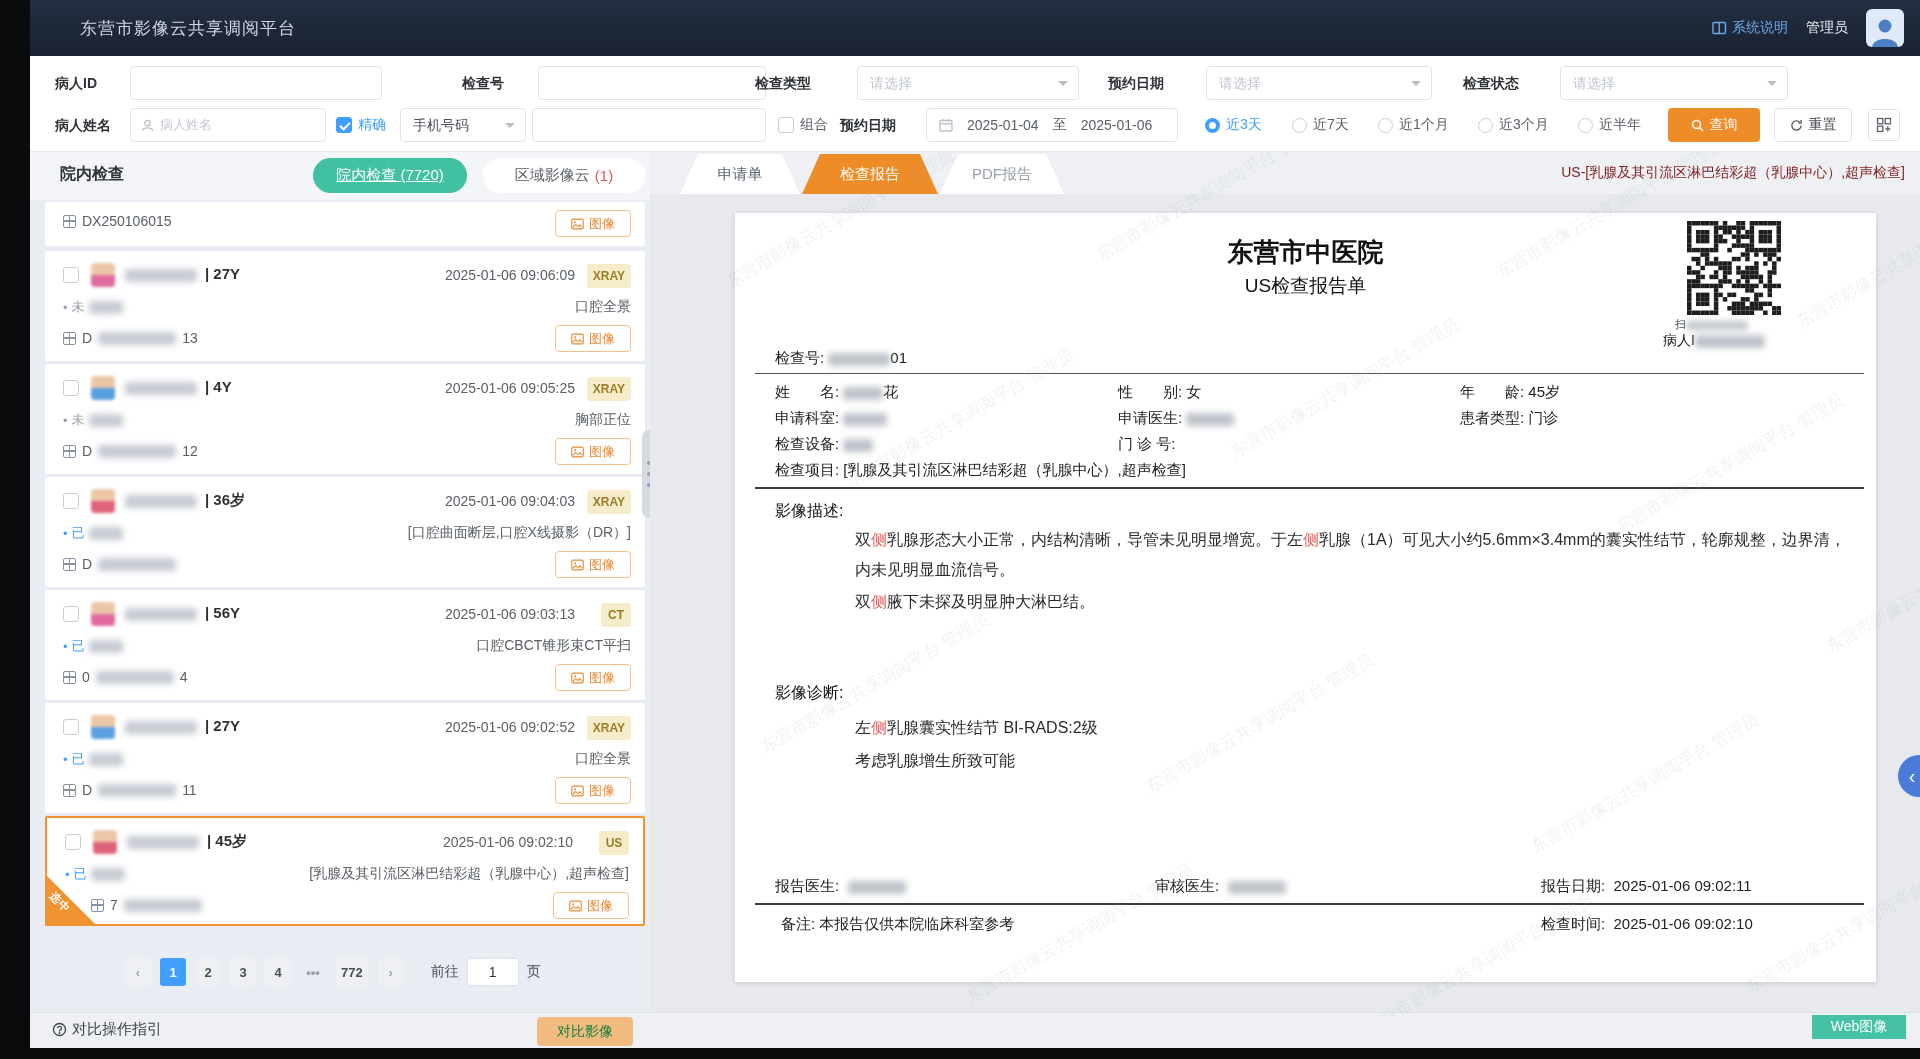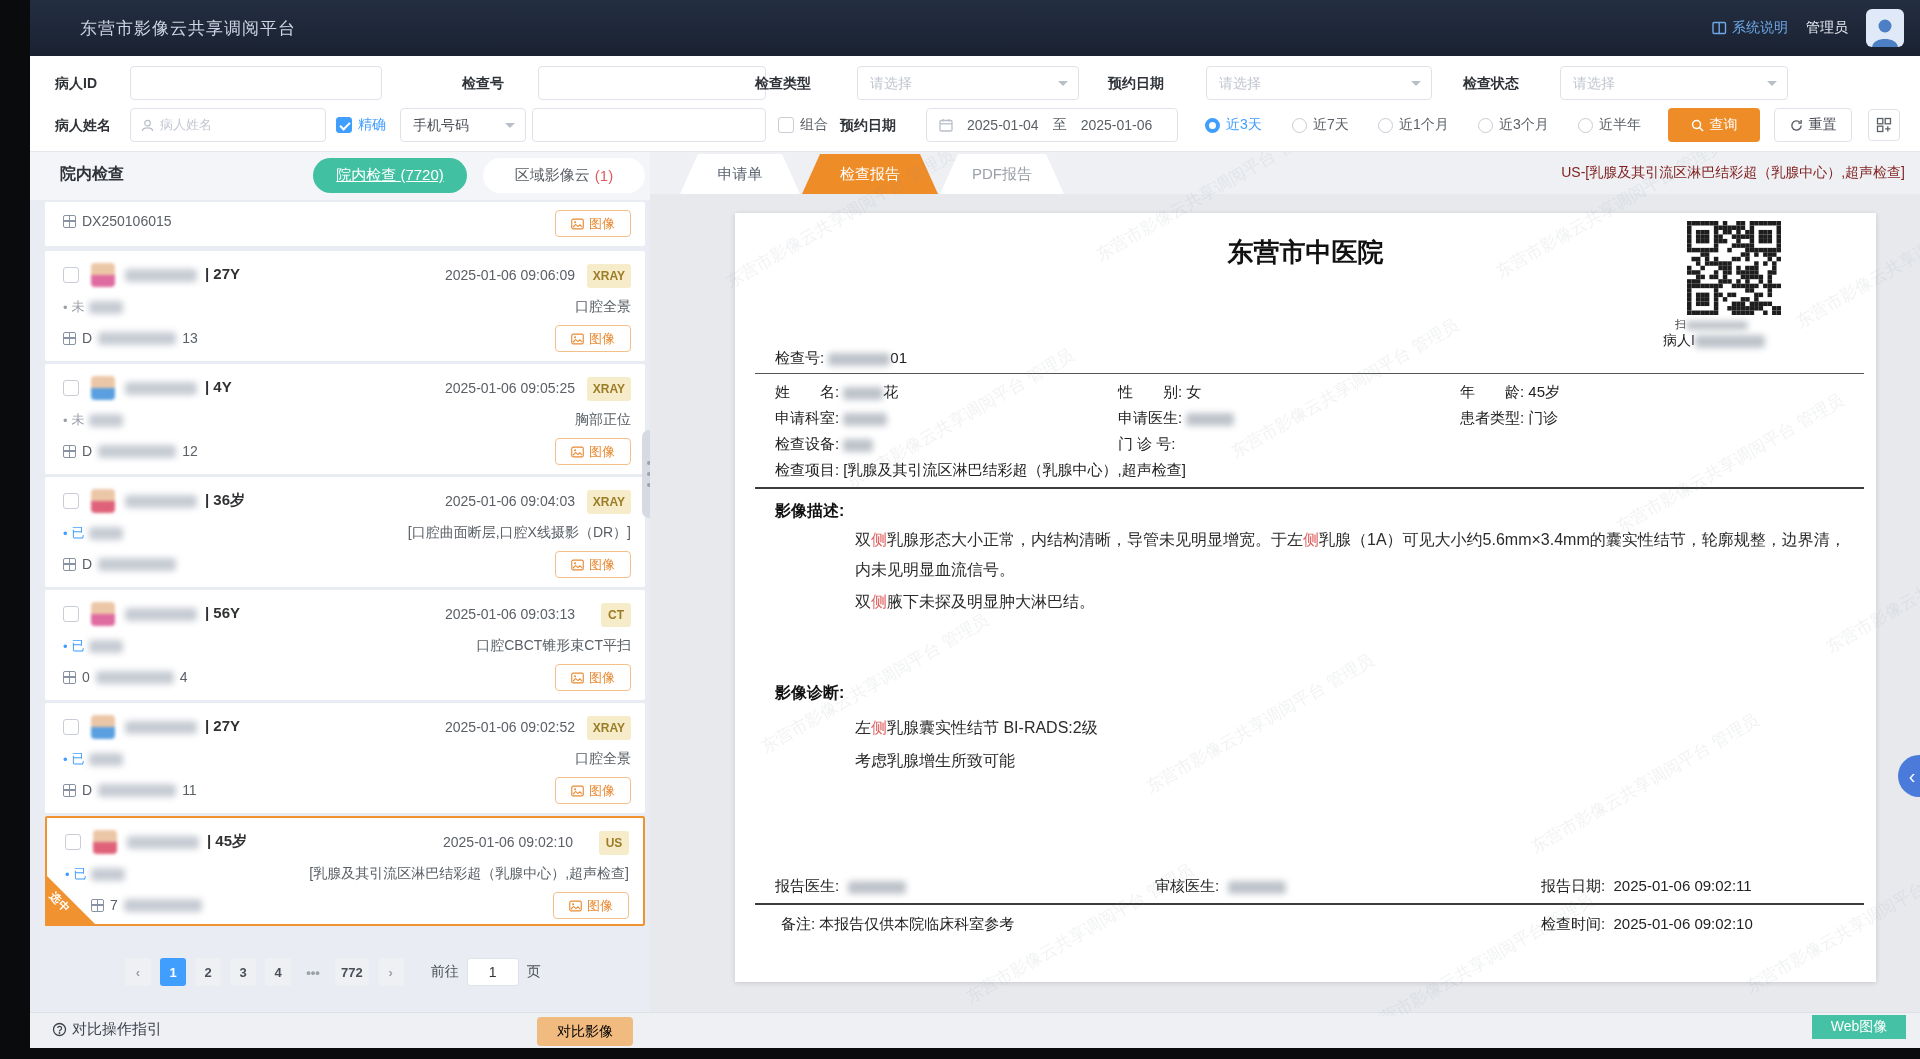--- a/index.html
+++ b/index.html
@@ -93,33 +93,33 @@
   .tab.dim{color:#9aa0a8}
   #main-right-label{position:absolute;right:15px;top:12px;font-size:14px;color:#7f1d1d}
 
   #paper{position:absolute;left:85px;top:61px;width:1141px;height:769px;background:#fff;box-shadow:0 1px 5px rgba(0,0,0,.14);z-index:1}
   .rp{position:absolute;font-size:15px;color:#222;white-space:nowrap}
   .rp .rd{background:#aeb4bd}
   .rp-title{left:0;top:22px;width:100%;text-align:center;font-size:26px;font-weight:bold;color:#111}
   .rp-sub{left:0;top:60px;width:100%;text-align:center;font-size:19px;color:#111}
   .hrline{position:absolute;left:20px;right:12px;height:1px;background:#555}
   .hrline.bold{height:2px;background:#3c3c3c}
-  .sect{font-weight:bold;font-size:16px;color:#111}
+  .sect{font-weight:normal;font-size:16px;color:#111}
   .para{position:absolute;left:120px;width:1000px;font-size:16px;line-height:30px;color:#2b2b2b;white-space:normal}
   .kw{color:#e25f5f}
   #qr{position:absolute;left:952px;top:8px;width:94px;height:94px;filter:blur(.5px)}
   .wm{position:absolute;color:#7e8a96;opacity:.11;font-size:17px;transform:rotate(-30deg);white-space:nowrap;pointer-events:none;z-index:3}
 
   #float-btn{position:absolute;right:-22px;top:603px;width:44px;height:42px;border-radius:21px;background:#4a7bdb;color:#fff;font-size:20px;display:flex;align-items:center;justify-content:center;z-index:10;cursor:pointer}
   #float-btn span{margin-left:-16px}
 
   
   #bottombar{position:absolute;left:0;top:1012px;width:100%;height:36px;background:#eef0f4;border-top:1px solid #dde1e7}
   .guide{position:absolute;left:22px;top:7px;display:flex;align-items:center;gap:5px;font-size:15px;color:#3f444c;cursor:pointer}
-  .btn-compare{position:absolute;left:507px;top:4px;width:96px;height:29px;border-radius:4px;background:rgba(242,155,56,.62);color:#000000;font-size:14px;display:flex;align-items:center;justify-content:center;cursor:pointer}
+  .btn-compare{position:absolute;left:507px;top:4px;width:96px;height:29px;border-radius:4px;background:rgba(242,155,56,.62);color:#15803d;font-size:14px;display:flex;align-items:center;justify-content:center;cursor:pointer}
   .btn-web{position:absolute;left:1782px;top:2px;width:94px;height:24px;border-radius:0;background:#45c2a5;color:#fff;font-size:14px;display:flex;align-items:center;justify-content:center;cursor:pointer}
 </style>
 </head>
 <body>
 
 <div id="screen">
 <div id="app">
 
   <div id="topbar">
     <div class="app-title">东营市影像云共享调阅平台</div>
@@ -458,20 +458,21 @@
   <div id="main">
     <div id="tabbar">
       <div class="tab" style="left:30px;width:120px">申请单</div>
       <div class="tab on" style="left:152px;width:136px">检查报告</div>
       <div class="tab dim" style="left:290px;width:124px">PDF报告</div>
       <div id="main-right-label">US-[乳腺及其引流区淋巴结彩超（乳腺中心）,超声检查]</div>
     </div>
 
     <div id="paper">
       <div class="rp rp-title">东营市中医院</div>
+      <div class="rp rp-sub">US检查报告单</div>
 
       <div id="qr"><svg width="94" height="94" xmlns="http://www.w3.org/2000/svg">
               <rect width="94" height="94" fill="#fff"></rect>
               <rect x="0.00" y="0.00" width="4.48" height="4.48" fill="#1d1d1d"></rect>
               <rect x="4.48" y="0.00" width="4.48" height="4.48" fill="#1d1d1d"></rect>
               <rect x="8.95" y="0.00" width="4.48" height="4.48" fill="#1d1d1d"></rect>
               <rect x="13.43" y="0.00" width="4.48" height="4.48" fill="#1d1d1d"></rect>
               <rect x="17.90" y="0.00" width="4.48" height="4.48" fill="#1d1d1d"></rect>
               <rect x="22.38" y="0.00" width="4.48" height="4.48" fill="#1d1d1d"></rect>
               <rect x="26.86" y="0.00" width="4.48" height="4.48" fill="#1d1d1d"></rect>

